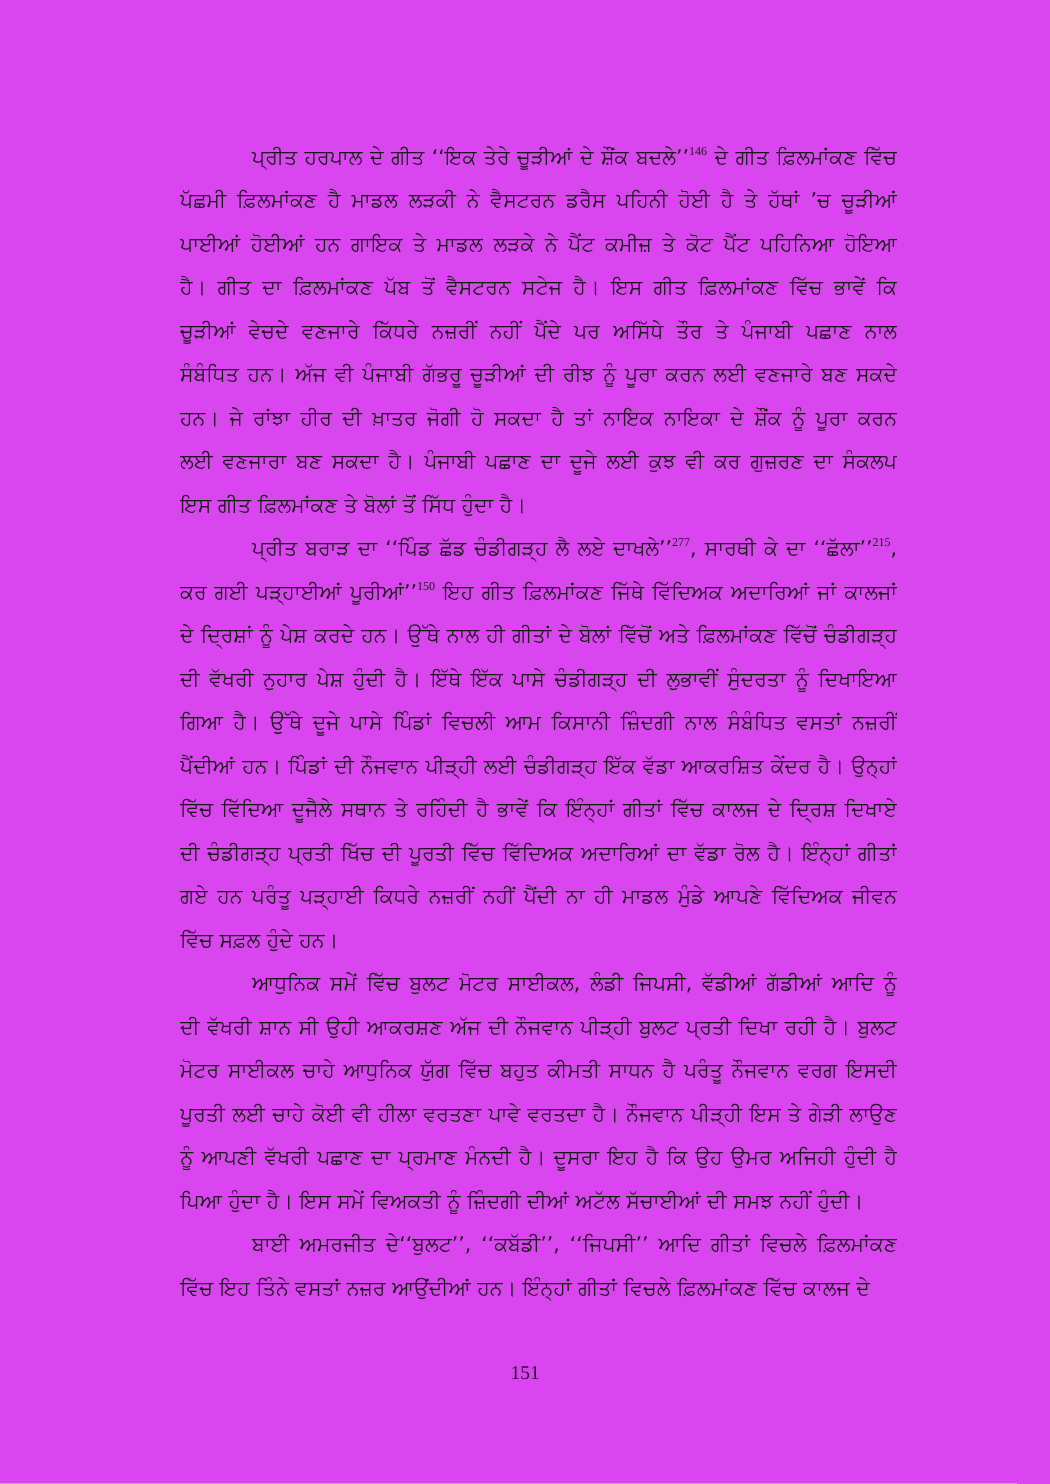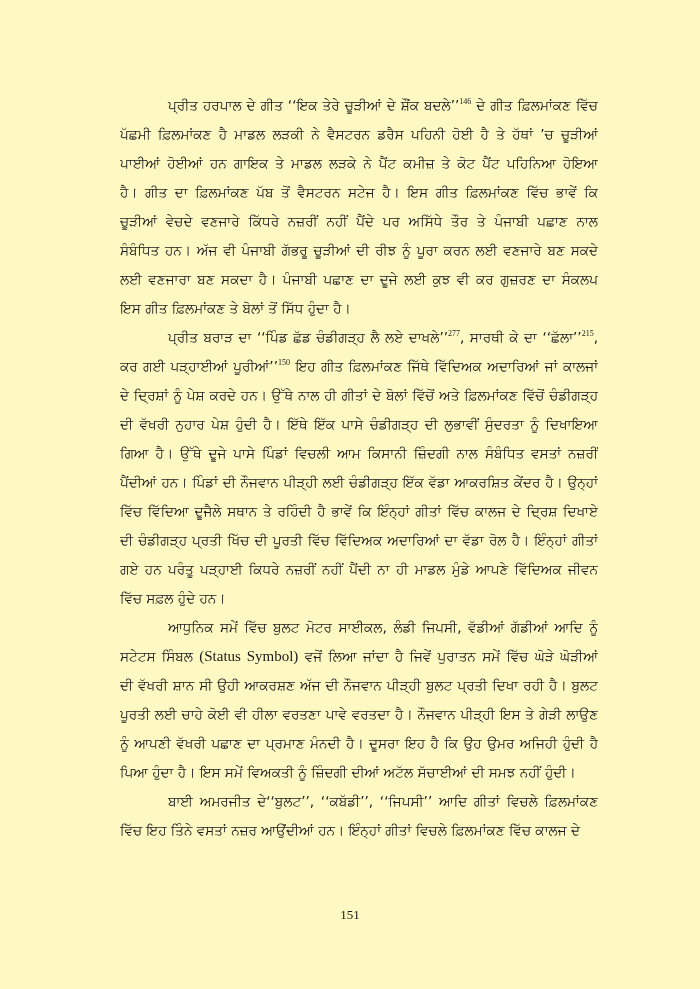--- a/index.html
+++ b/index.html
@@ -1,17 +1,17 @@
 <!DOCTYPE html>
 <html><head>
 <meta charset="utf-8">
 <style>
   html, body { margin:0; padding:0; background:#ffffff; }
   body { width:700px; height:989px; position:relative; overflow:hidden; }
-  .page { position:absolute; left:0; top:0; width:700px; height:989px; background:#fef9c3; }
+  .page { position:absolute; left:0; top:0; width:700px; height:989px; background:#d946ef; }
   .body-text {
     position:absolute; left:120px; top:91px; width:478px;
     font-family:"DejaVu Sans", sans-serif; font-size:13.6px; color:#1a1a1a;
     line-height:29.0px;
   }
   .para { margin:0; text-align:justify; text-align-last:auto; }
   .line { display:block; white-space:nowrap; text-align:justify; text-align-last:justify; height:29px; overflow:hidden; }
   .line.last { text-align-last:left; }
   .line.first { padding-left:48px; }
   sup { font-family:"Liberation Serif", serif; font-size:8px; vertical-align:6px; line-height:0; }
@@ -26,39 +26,40 @@
 
 <div class="page">
   <div class="body-text" id="body-text">
       <div class="para">
         <span class="line first">ਪ੍ਰੀਤ ਹਰਪਾਲ ਦੇ ਗੀਤ ‘‘ਇਕ ਤੇਰੇ ਚੂੜੀਆਂ ਦੇ ਸ਼ੌਂਕ ਬਦਲੇ’’<sup>146</sup> ਦੇ ਗੀਤ ਫ਼ਿਲਮਾਂਕਣ ਵਿੱਚ</span>
         <span class="line">ਪੱਛਮੀ ਫ਼ਿਲਮਾਂਕਣ ਹੈ ਮਾਡਲ ਲੜਕੀ ਨੇ ਵੈਸਟਰਨ ਡਰੈਸ ਪਹਿਨੀ ਹੋਈ ਹੈ ਤੇ ਹੱਥਾਂ ’ਚ ਚੂੜੀਆਂ</span>
         <span class="line">ਪਾਈਆਂ ਹੋਈਆਂ ਹਨ ਗਾਇਕ ਤੇ ਮਾਡਲ ਲੜਕੇ ਨੇ ਪੈਂਟ ਕਮੀਜ਼ ਤੇ ਕੋਟ ਪੈਂਟ ਪਹਿਨਿਆ ਹੋਇਆ</span>
         <span class="line">ਹੈ। ਗੀਤ ਦਾ ਫ਼ਿਲਮਾਂਕਣ ਪੱਬ ਤੋਂ ਵੈਸਟਰਨ ਸਟੇਜ ਹੈ। ਇਸ ਗੀਤ ਫ਼ਿਲਮਾਂਕਣ ਵਿੱਚ ਭਾਵੇਂ ਕਿ</span>
         <span class="line">ਚੂੜੀਆਂ ਵੇਚਦੇ ਵਣਜਾਰੇ ਕਿੱਧਰੇ ਨਜ਼ਰੀਂ ਨਹੀਂ ਪੈਂਦੇ ਪਰ ਅਸਿੱਧੇ ਤੌਰ ਤੇ ਪੰਜਾਬੀ ਪਛਾਣ ਨਾਲ</span>
         <span class="line">ਸੰਬੰਧਿਤ ਹਨ। ਅੱਜ ਵੀ ਪੰਜਾਬੀ ਗੱਭਰੂ ਚੂੜੀਆਂ ਦੀ ਰੀਝ ਨੂੰ ਪੂਰਾ ਕਰਨ ਲਈ ਵਣਜਾਰੇ ਬਣ ਸਕਦੇ</span>
+        <span class="line">ਹਨ। ਜੇ ਰਾਂਝਾ ਹੀਰ ਦੀ ਖ਼ਾਤਰ ਜੋਗੀ ਹੋ ਸਕਦਾ ਹੈ ਤਾਂ ਨਾਇਕ ਨਾਇਕਾ ਦੇ ਸ਼ੌਂਕ ਨੂੰ ਪੂਰਾ ਕਰਨ</span>
         <span class="line">ਲਈ ਵਣਜਾਰਾ ਬਣ ਸਕਦਾ ਹੈ। ਪੰਜਾਬੀ ਪਛਾਣ ਦਾ ਦੂਜੇ ਲਈ ਕੁਝ ਵੀ ਕਰ ਗੁਜ਼ਰਣ ਦਾ ਸੰਕਲਪ</span>
         <span class="line last">ਇਸ ਗੀਤ ਫ਼ਿਲਮਾਂਕਣ ਤੇ ਬੋਲਾਂ ਤੋਂ ਸਿੱਧ ਹੁੰਦਾ ਹੈ।</span>
       </div>
       <div class="para">
         <span class="line first">ਪ੍ਰੀਤ ਬਰਾੜ ਦਾ ‘‘ਪਿੰਡ ਛੱਡ ਚੰਡੀਗੜ੍ਹ ਲੈ ਲਏ ਦਾਖਲੇ’’<sup>277</sup>, ਸਾਰਥੀ ਕੇ ਦਾ ‘‘ਛੱਲਾ’’<sup>215</sup>,</span>
         <span class="line">ਕਰ ਗਈ ਪੜ੍ਹਾਈਆਂ ਪੂਰੀਆਂ’’<sup>150</sup> ਇਹ ਗੀਤ ਫ਼ਿਲਮਾਂਕਣ ਜਿੱਥੇ ਵਿੱਦਿਅਕ ਅਦਾਰਿਆਂ ਜਾਂ ਕਾਲਜਾਂ</span>
         <span class="line">ਦੇ ਦ੍ਰਿਸ਼ਾਂ ਨੂੰ ਪੇਸ਼ ਕਰਦੇ ਹਨ। ਉੱਥੇ ਨਾਲ ਹੀ ਗੀਤਾਂ ਦੇ ਬੋਲਾਂ ਵਿੱਚੋਂ ਅਤੇ ਫ਼ਿਲਮਾਂਕਣ ਵਿੱਚੋਂ ਚੰਡੀਗੜ੍ਹ</span>
         <span class="line">ਦੀ ਵੱਖਰੀ ਨੁਹਾਰ ਪੇਸ਼ ਹੁੰਦੀ ਹੈ। ਇੱਥੇ ਇੱਕ ਪਾਸੇ ਚੰਡੀਗੜ੍ਹ ਦੀ ਲੁਭਾਵੀਂ ਸੁੰਦਰਤਾ ਨੂੰ ਦਿਖਾਇਆ</span>
         <span class="line">ਗਿਆ ਹੈ। ਉੱਥੇ ਦੂਜੇ ਪਾਸੇ ਪਿੰਡਾਂ ਵਿਚਲੀ ਆਮ ਕਿਸਾਨੀ ਜ਼ਿੰਦਗੀ ਨਾਲ ਸੰਬੰਧਿਤ ਵਸਤਾਂ ਨਜ਼ਰੀਂ</span>
         <span class="line">ਪੈਂਦੀਆਂ ਹਨ। ਪਿੰਡਾਂ ਦੀ ਨੌਜਵਾਨ ਪੀੜ੍ਹੀ ਲਈ ਚੰਡੀਗੜ੍ਹ ਇੱਕ ਵੱਡਾ ਆਕਰਸ਼ਿਤ ਕੇਂਦਰ ਹੈ। ਉਨ੍ਹਾਂ</span>
         <span class="line">ਵਿੱਚ ਵਿੱਦਿਆ ਦੂਜੈਲੇ ਸਥਾਨ ਤੇ ਰਹਿੰਦੀ ਹੈ ਭਾਵੇਂ ਕਿ ਇੰਨ੍ਹਾਂ ਗੀਤਾਂ ਵਿੱਚ ਕਾਲਜ ਦੇ ਦ੍ਰਿਸ਼ ਦਿਖਾਏ</span>
         <span class="line">ਦੀ ਚੰਡੀਗੜ੍ਹ ਪ੍ਰਤੀ ਖਿੱਚ ਦੀ ਪੂਰਤੀ ਵਿੱਚ ਵਿੱਦਿਅਕ ਅਦਾਰਿਆਂ ਦਾ ਵੱਡਾ ਰੋਲ ਹੈ। ਇੰਨ੍ਹਾਂ ਗੀਤਾਂ</span>
         <span class="line">ਗਏ ਹਨ ਪਰੰਤੂ ਪੜ੍ਹਾਈ ਕਿਧਰੇ ਨਜ਼ਰੀਂ ਨਹੀਂ ਪੈਂਦੀ ਨਾ ਹੀ ਮਾਡਲ ਮੁੰਡੇ ਆਪਣੇ ਵਿੱਦਿਅਕ ਜੀਵਨ</span>
         <span class="line last">ਵਿੱਚ ਸਫ਼ਲ ਹੁੰਦੇ ਹਨ।</span>
       </div>
       <div class="para">
         <span class="line first">ਆਧੁਨਿਕ ਸਮੇਂ ਵਿੱਚ ਬੁਲਟ ਮੋਟਰ ਸਾਈਕਲ, ਲੰਡੀ ਜਿਪਸੀ, ਵੱਡੀਆਂ ਗੱਡੀਆਂ ਆਦਿ ਨੂੰ</span>
-        <span class="line">ਸਟੇਟਸ ਸਿੰਬਲ <span class="latin">(Status Symbol)</span> ਵਜੋਂ ਲਿਆ ਜਾਂਦਾ ਹੈ ਜਿਵੇਂ ਪੁਰਾਤਨ ਸਮੇਂ ਵਿੱਚ ਘੋੜੇ ਘੋੜੀਆਂ</span>
         <span class="line">ਦੀ ਵੱਖਰੀ ਸ਼ਾਨ ਸੀ ਉਹੀ ਆਕਰਸ਼ਣ ਅੱਜ ਦੀ ਨੌਜਵਾਨ ਪੀੜ੍ਹੀ ਬੁਲਟ ਪ੍ਰਤੀ ਦਿਖਾ ਰਹੀ ਹੈ। ਬੁਲਟ</span>
+        <span class="line">ਮੋਟਰ ਸਾਈਕਲ ਚਾਹੇ ਆਧੁਨਿਕ ਯੁੱਗ ਵਿੱਚ ਬਹੁਤ ਕੀਮਤੀ ਸਾਧਨ ਹੈ ਪਰੰਤੂ ਨੌਜਵਾਨ ਵਰਗ ਇਸਦੀ</span>
         <span class="line">ਪੂਰਤੀ ਲਈ ਚਾਹੇ ਕੋਈ ਵੀ ਹੀਲਾ ਵਰਤਣਾ ਪਾਵੇ ਵਰਤਦਾ ਹੈ। ਨੌਜਵਾਨ ਪੀੜ੍ਹੀ ਇਸ ਤੇ ਗੇੜੀ ਲਾਉਣ</span>
         <span class="line">ਨੂੰ ਆਪਣੀ ਵੱਖਰੀ ਪਛਾਣ ਦਾ ਪ੍ਰਮਾਣ ਮੰਨਦੀ ਹੈ। ਦੂਸਰਾ ਇਹ ਹੈ ਕਿ ਉਹ ਉਮਰ ਅਜਿਹੀ ਹੁੰਦੀ ਹੈ</span>
         <span class="line last">ਪਿਆ ਹੁੰਦਾ ਹੈ। ਇਸ ਸਮੇਂ ਵਿਅਕਤੀ ਨੂੰ ਜ਼ਿੰਦਗੀ ਦੀਆਂ ਅਟੱਲ ਸੱਚਾਈਆਂ ਦੀ ਸਮਝ ਨਹੀਂ ਹੁੰਦੀ।</span>
       </div>
       <div class="para">
         <span class="line first">ਬਾਈ ਅਮਰਜੀਤ ਦੇ‘‘ਬੁਲਟ’’, ‘‘ਕਬੱਡੀ’’, ‘‘ਜਿਪਸੀ’’ ਆਦਿ ਗੀਤਾਂ ਵਿਚਲੇ ਫ਼ਿਲਮਾਂਕਣ</span>
         <span class="line last">ਵਿੱਚ ਇਹ ਤਿੰਨੇ ਵਸਤਾਂ ਨਜ਼ਰ ਆਉਂਦੀਆਂ ਹਨ। ਇੰਨ੍ਹਾਂ ਗੀਤਾਂ ਵਿਚਲੇ ਫ਼ਿਲਮਾਂਕਣ ਵਿੱਚ ਕਾਲਜ ਦੇ</span>
       </div>
     </div>
   <div class="page-number">151</div>

